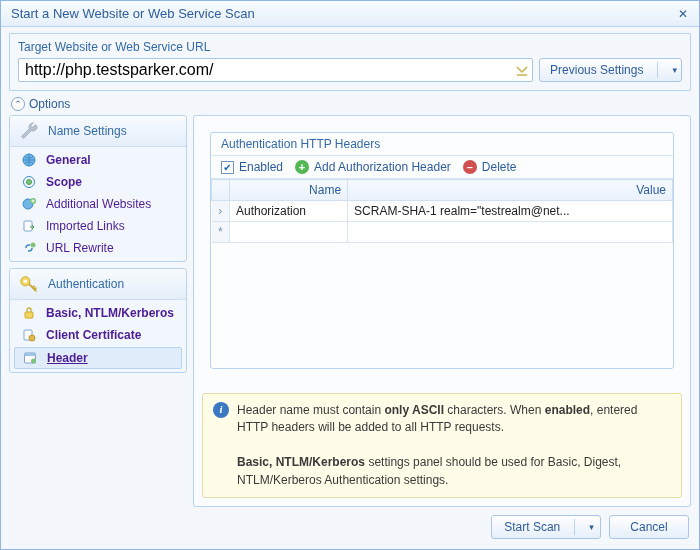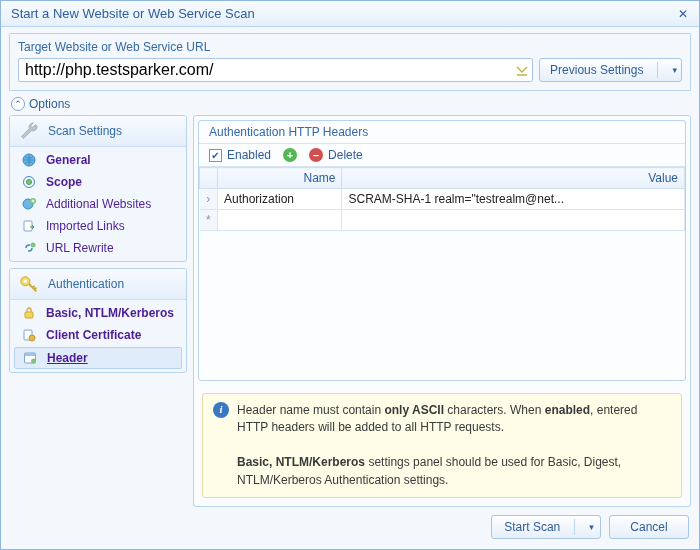--- a/index.html
+++ b/index.html
@@ -143,21 +143,21 @@
   .main {
     flex: 1;
     border: 1px solid #b7d3ef;
     border-radius: 3px;
     background: #fafcff;
     display: flex;
     flex-direction: column;
     min-width: 0;
   }
   .main-inner {
-    margin: 4px;
+    margin: 16px;
     flex: 1;
     border: 1px solid #b7d3ef;
     border-radius: 3px;
     background: #fcfdff;
     display: flex;
     flex-direction: column;
     min-height: 0;
   }
   .main-title {
     padding: 4px 10px;
@@ -288,21 +288,21 @@
 
     <div class="sidebar">
 
       <div class="panel">
         <div class="panel-head">
           <span class="hicon">
             <svg width="22" height="22" viewBox="0 0 24 24">
                 <path d="M21 7a5 5 0 0 1-6.5 4.8L6 20.3 3.7 18 12.2 9.5A5 5 0 0 1 17 3l-3 3 2 2 3-3z" fill="#b9c4cf" stroke="#8ea2b6" stroke-width="0.7"></path>
               </svg>
           </span>
-          <span>Scan Settings</span>
+          <span>Name Settings</span>
         </div>
         <div class="nav-list">
           <div class="nav-item bold">
             <span class="nicon">
                 <svg width="14" height="14" viewBox="0 0 14 14">
                   <circle cx="7" cy="7" r="6" fill="#6fb6e6" stroke="#3d8cc4"></circle>
                   <path d="M1 7h12M7 1v12M2.5 3.5c3 2 6 2 9 0M2.5 10.5c3-2 6-2 9 0" stroke="#3d8cc4" fill="none"></path>
                 </svg>
               </span>
             <span>General</span>
@@ -395,20 +395,21 @@
     <div class="main">
       <div class="main-inner">
         <div class="main-title">Authentication HTTP Headers</div>
         <div class="toolbar">
           <div class="tool">
             <span class="chk">✔</span>
             <span>Enabled</span>
           </div>
           <div class="tool">
             <span class="icon-circle ic-green">+</span>
+            <span>Add Authorization Header</span>
           </div>
           <div class="tool">
             <span class="icon-circle ic-red">–</span>
             <span>Delete</span>
           </div>
         </div>
         <div class="grid-wrap">
           <table class="grid">
             <thead>
               <tr>

